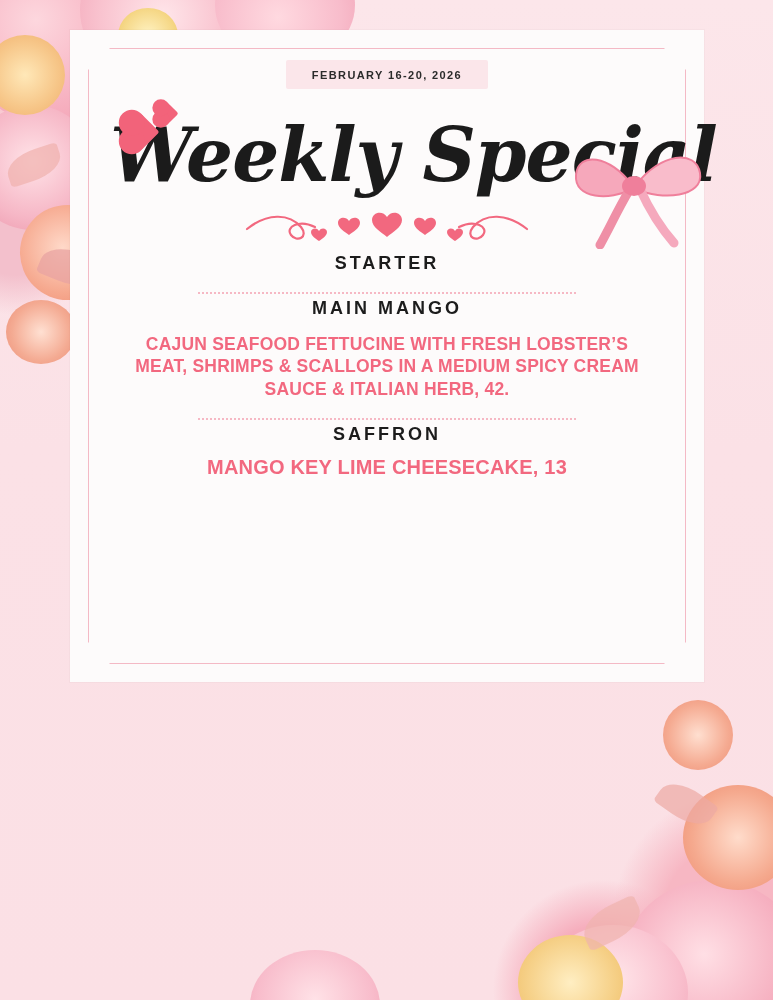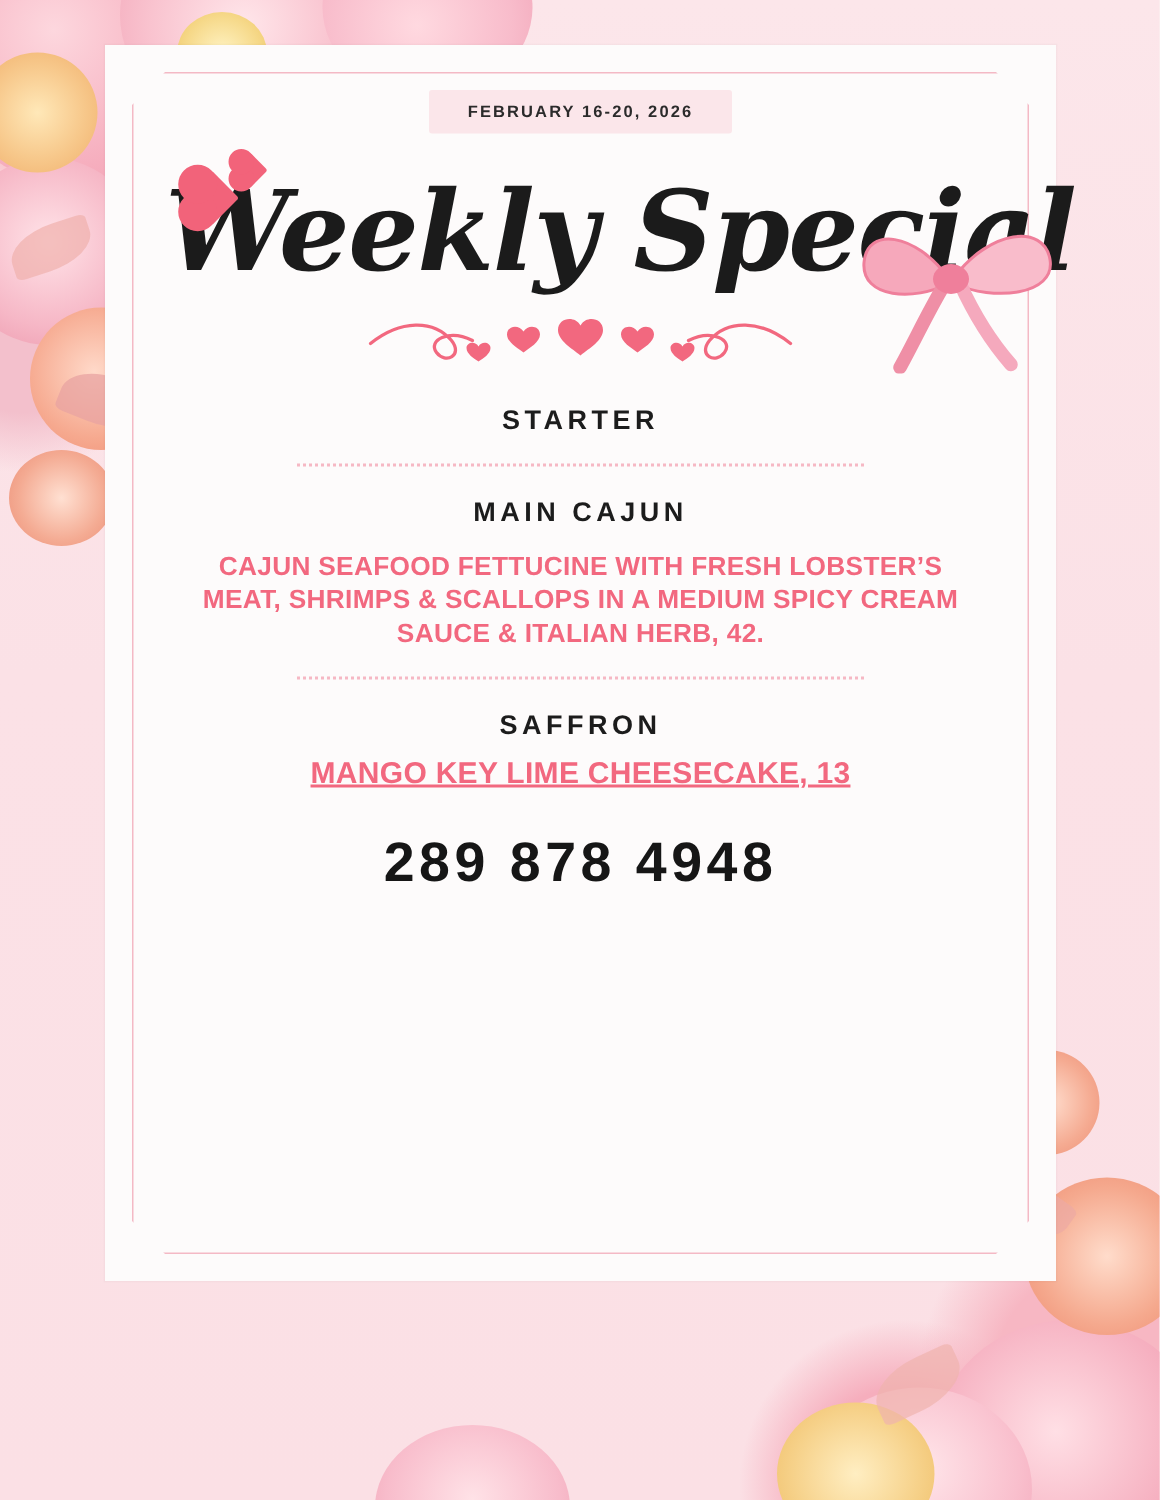--- a/index.html
+++ b/index.html
@@ -51,21 +51,21 @@
   .l2 { left: 6px;  top: 150px; width: 56px; height: 30px; background: #efb0ad; opacity: .7;  transform: rotate(-18deg); }
   .l3 { right: 58px; bottom: 180px; width: 58px; height: 32px; background: #eda9a4; opacity: .7; transform: rotate(35deg); }
   .l4 { right: 130px; bottom: 60px; width: 62px; height: 34px; background: #f0b3ae; opacity: .7; transform: rotate(-25deg); }
 
   
   .card-outer {
     position: absolute;
     left: 70px;
     top: 30px;
     width: 634px;
-    height: 824px;
+    height: 652px;
     background: #fdfbfb;
     box-shadow: 0 0 0 1px rgba(0,0,0,0.02);
   }
   .card-border {
     position: absolute;
     left: 18px;
     top: 18px;
     right: 18px;
     bottom: 18px;
     border: 1.5px solid #f4b9c5;
@@ -148,36 +148,36 @@
   }
 
   .divider-orn {
     margin: 2px auto 0;
     width: 300px;
     height: 40px;
   }
 
   
   .sec-head {
-    margin-top: 20px;
+    margin-top: 4px;
     font-size: 18px;
     font-weight: 700;
     letter-spacing: 3px;
     color: #1c1c1c;
   }
   .item {
     margin-top: 14px;
     color: #f2687f;
     font-weight: 700;
     line-height: 1.28;
     letter-spacing: .2px;
   }
   .item.starter { font-size: 21px; padding: 0 18px; }
   .item.main    { font-size: 17.5px; padding: 0 8px; margin-top: 14px; }
-  .item.dessert { font-size: 20px; margin-top: 10px; text-decoration: underline; }
+  .item.dessert { font-size: 20px; margin-top: 10px; }
 
   .dotline {
     margin: 18px auto 0;
     width: 378px;
     border-top: 2px dotted #f6b8c4;
     height: 0;
   }
 
   .phone {
     margin-top: 24px;
@@ -243,23 +243,22 @@
       <path d="M188 16 c-3-5-11-4-11 2 0 5 7 9 11 12 4-3 11-7 11-12 0-6-8-7-11-2z" fill="#f2687f"></path>
       <path d="M82 26 c-2-4-8-3-8 1 0 4 5 7 8 9 3-2 8-5 8-9 0-4-6-5-8-1z" fill="#f2687f"></path>
       <path d="M218 26 c-2-4-8-3-8 1 0 4 5 7 8 9 3-2 8-5 8-9 0-4-6-5-8-1z" fill="#f2687f"></path>
     </svg>
 
     
     <div class="sec-head">STARTER</div>
     <div class="dotline"></div>
 
     
-    <div class="sec-head">MAIN CAJUN</div>
+    <div class="sec-head">MAIN MANGO</div>
     <div class="item main">CAJUN SEAFOOD FETTUCINE WITH FRESH LOBSTER’S MEAT, SHRIMPS &amp; SCALLOPS IN A MEDIUM SPICY CREAM SAUCE &amp; ITALIAN HERB, 42.</div>
     <div class="dotline"></div>
 
     
     <div class="sec-head">SAFFRON</div>
     <div class="item dessert">MANGO KEY LIME CHEESECAKE, 13</div>
 
-    <div class="phone">289 878 4948</div>
   </div>
 </div>
 
 </body></html>

